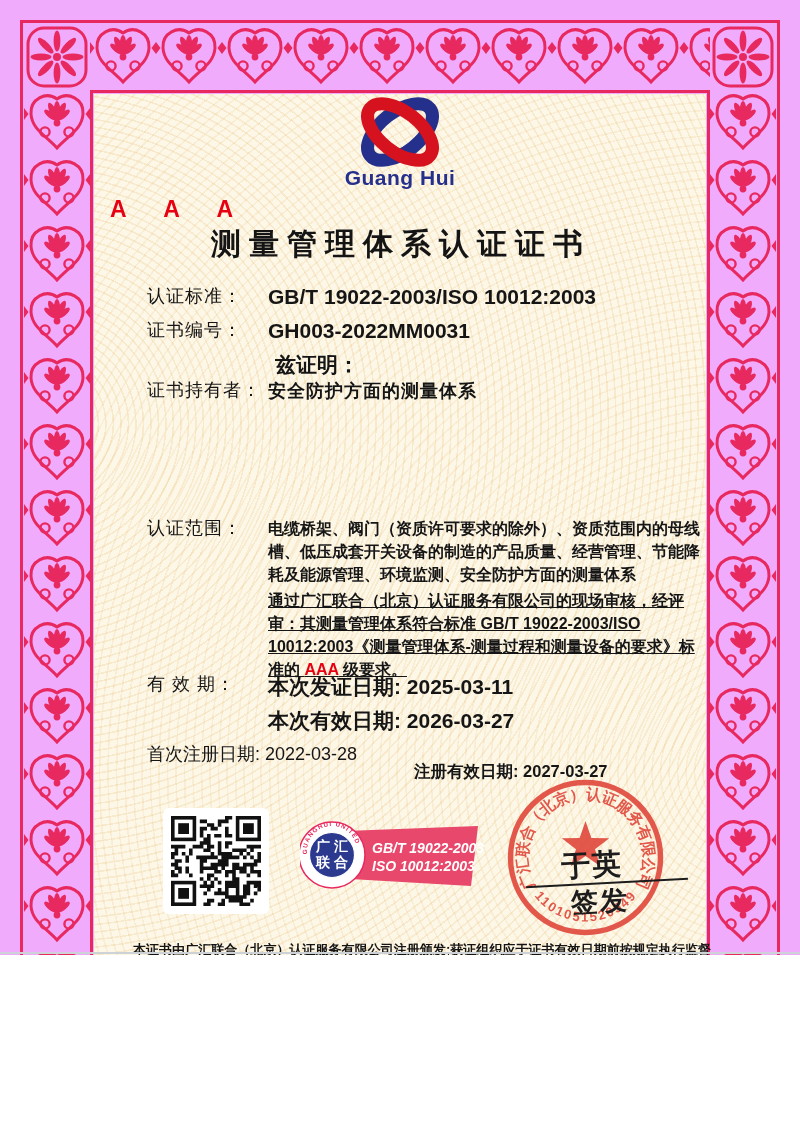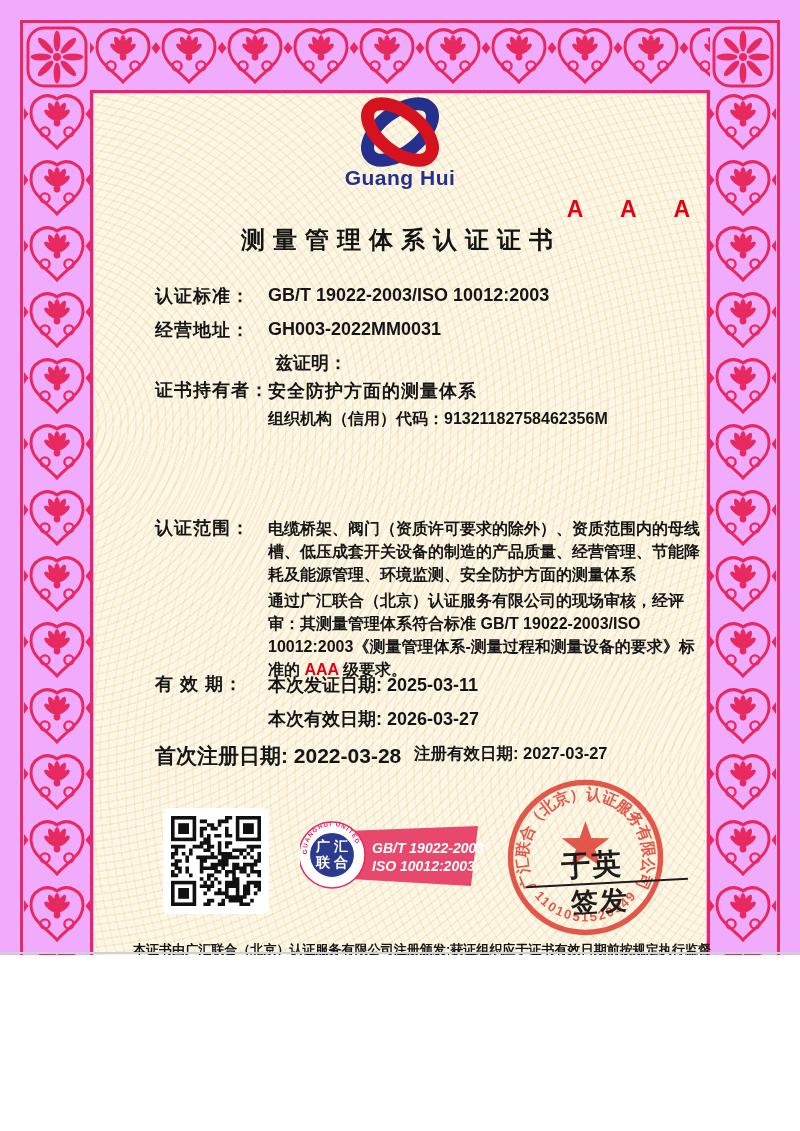--- a/index.html
+++ b/index.html
@@ -8,33 +8,33 @@
   .page::after{content:'';position:absolute;left:0;right:0;bottom:1px;height:2px;background:#ccd2d6;}
   .frame{position:absolute;left:0;top:0;}
   .inner{position:absolute;left:94px;top:94px;width:612px;height:942px;
          background-color:#fdf7e8;
          background-image:
            repeating-radial-gradient(circle at -8% 35%, rgba(224,168,72,.17) 0 1.6px, rgba(0,0,0,0) 1.6px 7.5px),
            repeating-radial-gradient(circle at 108% 72%, rgba(224,168,72,.13) 0 1.6px, rgba(0,0,0,0) 1.6px 8.5px);}
   .logo-svg{position:absolute;left:246px;top:2px;}
   .brand{position:absolute;left:0;right:0;top:72px;text-align:center;
          font-size:21px;font-weight:700;color:#252f8c;letter-spacing:.5px;}
-  .rating{position:absolute;left:16px;right:0;top:102px;text-align:right;
+  .rating{position:absolute;left:16px;right:0;top:102px;text-align:left;
           font-size:23px;font-weight:700;color:#e60012;letter-spacing:16px;}
   .title{position:absolute;left:8px;right:6px;top:130px;text-align:center;margin:0;
-         font-size:24px;font-weight:700;color:#141414;letter-spacing:8px;}
+         font-size:30px;font-weight:700;color:#141414;letter-spacing:8px;}
   .row{position:absolute;left:0;right:0;}
-  .lbl{position:absolute;left:61px;top:0;font-size:18px;font-weight:700;letter-spacing:1px;white-space:nowrap;text-align:center;}
-  .val{position:absolute;left:174px;top:1px;font-size:18px;font-weight:700;white-space:nowrap;}
+  .lbl{position:absolute;left:53px;top:0;font-size:18px;font-weight:400;letter-spacing:1px;white-space:nowrap;text-align:center;}
+  .val{position:absolute;left:174px;top:1px;font-size:21px;font-weight:700;white-space:nowrap;}
   .val.wrap{white-space:normal;width:432px;line-height:23px;font-size:16px;}
   .val.big{font-size:18px;letter-spacing:1px;}
   .org{line-height:26px;font-size:16px;width:430px;}
-  .audit{line-height:22px;}
+  .audit{line-height:22px;text-decoration:underline;}
   .red{color:#e60012;}
-  .reg2{position:absolute;left:320px;top:1px;font-size:16.5px;font-weight:700;white-space:nowrap;}
+  .reg2{position:absolute;left:320px;top:19px;font-size:16.5px;font-weight:700;white-space:nowrap;}
   .qr-panel{position:absolute;left:69px;top:714px;width:106px;height:106px;background:#fff;
             border-radius:6px;display:flex;align-items:center;justify-content:center;}
   .badge-svg{position:absolute;left:206px;top:726px;}
   .seal-svg{position:absolute;left:404px;top:676px;opacity:.9;}
   .sig{position:absolute;left:432px;top:752px;width:162px;transform:rotate(-3deg);
        font-family:"DejaVu Serif",serif;color:#1c1c1c;}
   .sig-name{font-size:29px;font-weight:700;padding-left:36px;line-height:36px;letter-spacing:2px;}
   .sig-rule{border:0;border-top:2.5px solid #1c1c1c;margin:0;width:162px;}
   .sig-issue{font-size:27px;font-weight:700;padding-left:44px;line-height:34px;letter-spacing:2px;}
   .notice{position:absolute;left:19px;top:844px;width:578px;font-size:13px;font-weight:700;
@@ -111,33 +111,32 @@
     </svg>
     <div class="brand">Guang Hui</div>
     <div class="rating">A A A</div>
     <h1 class="title">测量管理体系认证证书</h1>
 
     <div class="row" style="top:190px">
       <span class="lbl">认证标准：</span>
       <span class="val">GB/T 19022-2003/ISO 10012:2003</span>
     </div>
     <div class="row" style="top:224px">
-      <span class="lbl">经营地址：</span>
+      <span class="lbl">证书编号：</span>
       <span class="val">GH003-2022MM0031</span>
     </div>
     <div class="row" style="top:256px">
       <span class="val" style="left:181px">兹证明：</span>
     </div>
     <div class="row" style="top:284px">
       <span class="lbl">证书持有者：</span>
       <span class="val big">安全防护方面的测量体系</span>
     </div>
     <div class="row" style="top:312px">
       <div class="val wrap org" style="white-space:normal">
-        <div>组织机构（信用）代码：91321182758462356M</div>
       </div>
     </div>
     <div class="row" style="top:422px">
       <span class="lbl">认证范围：</span>
       <div class="val wrap">电缆桥架、阀门（资质许可要求的除外）、资质范围内的母线槽、低压成套开关设备的制造的产品质量、经营管理、节能降耗及能源管理、环境监测、安全防护方面的测量体系</div>
     </div>
     <div class="row" style="top:494px">
       <div class="val wrap audit">
         <span>通过广汇联合（北京）认证服务有限公司的现场审核，经评审：其测量管理体系符合标准 GB/T 19022-2003/ISO 10012:2003《测量管理体系-测量过程和测量设备的要求》标准的</span>
         <span class="red">AAA</span>
@@ -145,21 +144,21 @@
       </div>
     </div>
     <div class="row" style="top:578px">
       <span class="lbl">有 效 期：</span>
       <span class="val">本次发证日期: 2025-03-11</span>
     </div>
     <div class="row" style="top:612px">
       <span class="val">本次有效日期: 2026-03-27</span>
     </div>
     <div class="row" style="top:648px">
-      <span class="lbl" style="font-size:21px;letter-spacing:0">首次注册日期: 2022-03-28</span>
+      <span class="lbl" style="font-size:18px;letter-spacing:0">首次注册日期: 2022-03-28</span>
       <span class="reg2">注册有效日期: 2027-03-27</span>
     </div>
 
     <div class="qr-panel">
       <svg width="90" height="90" viewBox="0 0 90 90">
         <rect width="90" height="90" fill="#fff"></rect>
         <g fill="#111">
           <rect x="0" y="0" width="25.2" height="25.2"></rect>
             <rect x="3.6" y="3.6" width="18" height="18" fill="#fff"></rect>
             <rect x="7.2" y="7.2" width="10.8" height="10.8"></rect>

